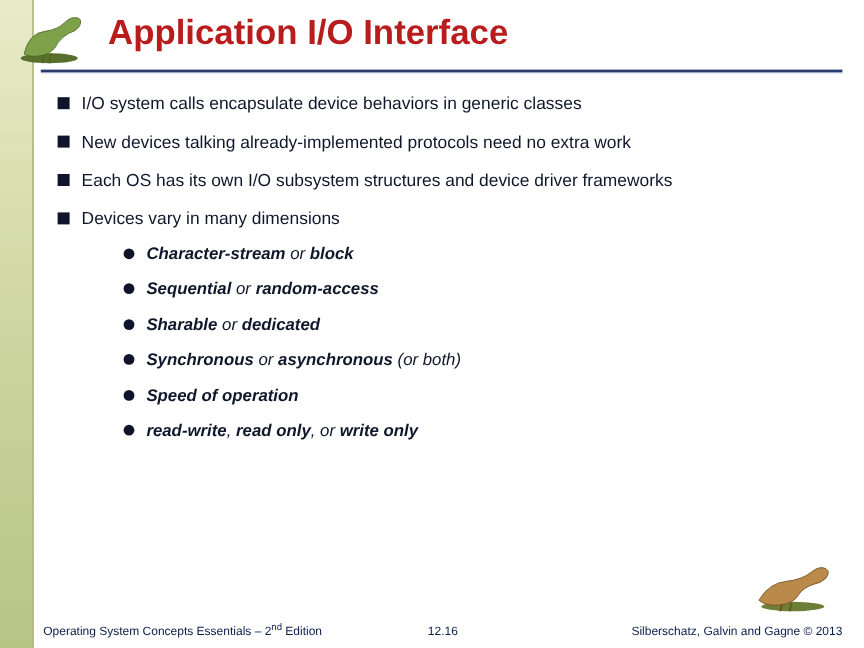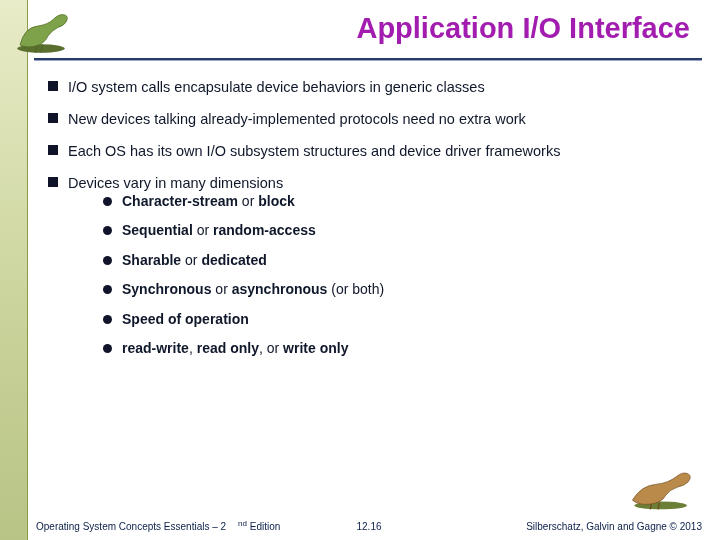--- a/index.html
+++ b/index.html
@@ -34,24 +34,24 @@
     position: absolute;
     right: 18px; bottom: 28px;
     width: 80px; height: 46px;
     z-index: 3;
   }
   .title {
     position: absolute;
     top: 12px;
     left: 90px;
     right: 30px;
-    text-align: right;
+    text-align: left;
     font-size: 29px;
     font-weight: bold;
-    color: #a21caf;
+    color: #b91c1c;
     font-family: Arial, sans-serif;
   }
   .title-rule {
     position: absolute;
     top: 58px;
     left: 34px;
     right: 18px;
     height: 0;
     border-top: 2px solid #2a3a6a;
     border-bottom: 1px solid #9aa7c8;
@@ -72,21 +72,21 @@
     padding-left: 24px;
     margin-bottom: 14px;
   }
   ul.top > li::before {
     content: "";
     position: absolute;
     left: 4px; top: 3px;
     width: 10px; height: 10px;
     background: #10142a;
   }
-  ul.sub { list-style: none; margin-left: 32px; }
+  ul.sub { list-style: none; margin-top: 10px; margin-left: 32px; font-style: italic; }
   ul.sub > li {
     position: relative;
     padding-left: 22px;
     margin-bottom: 12px;
     font-size: 14px;
   }
   ul.sub > li::before {
     content: "";
     position: absolute;
     left: 3px; top: 4px;
@@ -98,21 +98,21 @@
   .footer {
     position: absolute;
     left: 36px; right: 18px; bottom: 8px;
     height: 18px;
     font-size: 10px;
     color: #0a1e4a;
   }
   .footer .fl { position: absolute; left: 0; bottom: 0; }
   .footer .fc { position: absolute; left: 0; right: 0; bottom: 0; text-align: center; }
   .footer .fr { position: absolute; right: 0; bottom: 0; }
-  .sup { font-size: 8px; vertical-align: super; margin-left: 12px; }
+  .sup { font-size: 8px; vertical-align: super; }
 </style>
 </head>
 <body>
 
 <div class="slide">
   <div class="left-strip"></div>
 
   <svg class="dino-top" viewBox="0 0 100 70">
     <ellipse cx="50" cy="60" rx="34" ry="6" fill="#5a6e2e"></ellipse>
     <path d="M20 55 Q26 30 45 28 Q60 26 68 18 Q76 10 84 12 Q90 14 86 22 Q82 28 74 30 Q66 34 60 42 Q56 52 44 56 Q30 60 20 55 Z" fill="#7ea24a" stroke="#4d6b22" stroke-width="1"></path>

